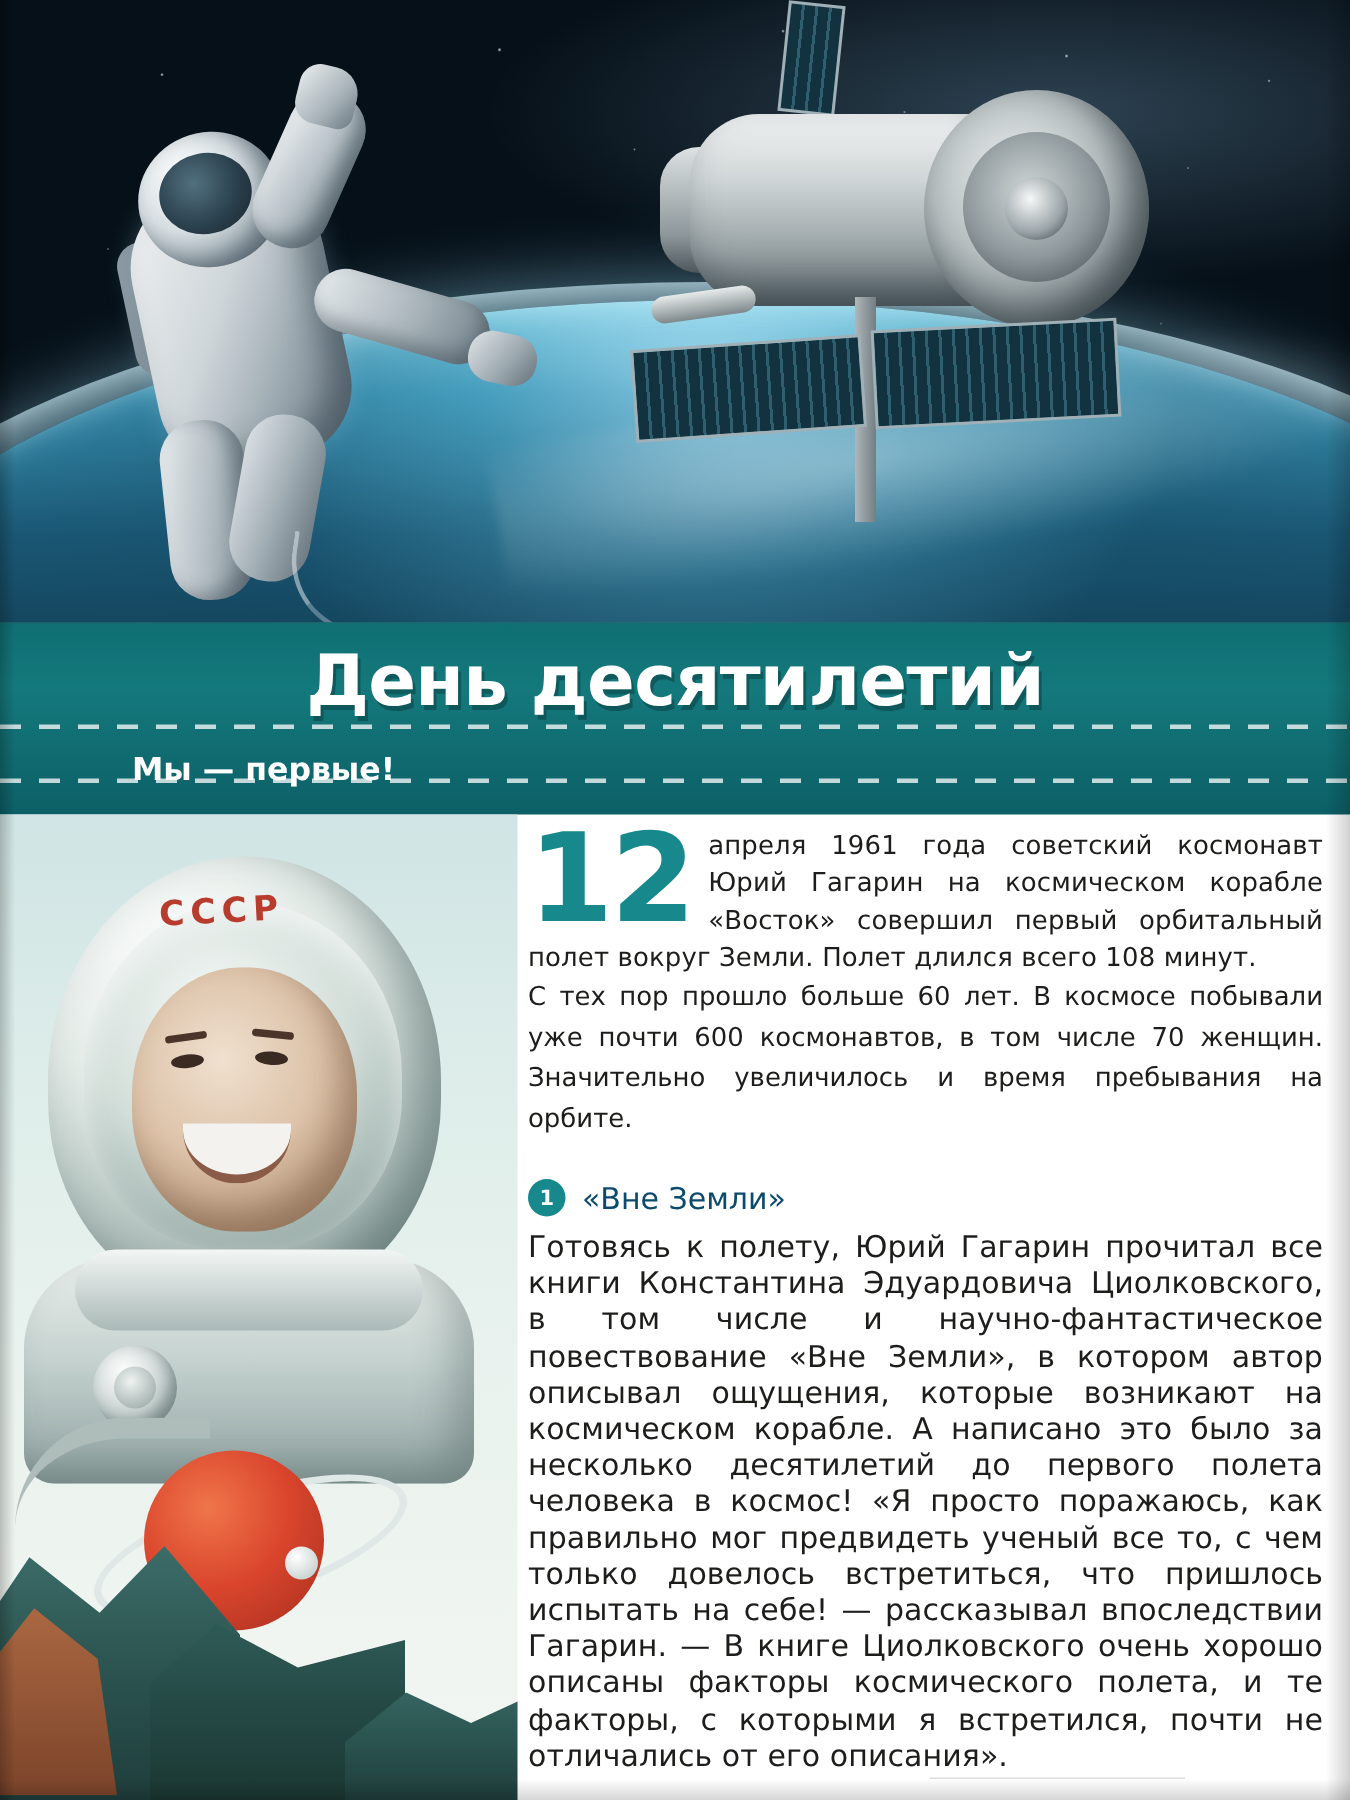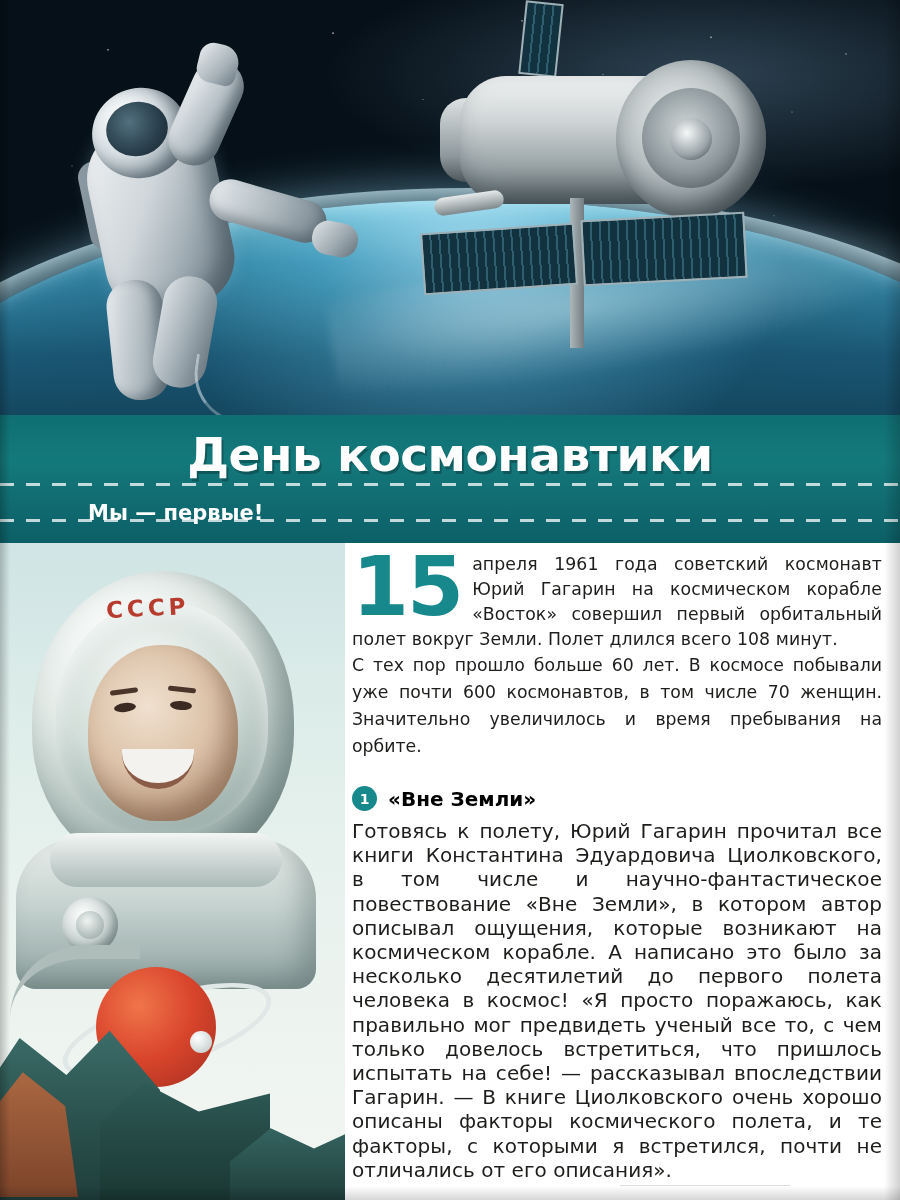--- a/index.html
+++ b/index.html
@@ -433,23 +433,23 @@
     color: #ffffff;
     font-weight: 700;
     font-size: 14px;
     display: flex;
     align-items: center;
     justify-content: center;
     flex: 0 0 auto;
   }
   .section-title {
     font-family: "DejaVu Sans", sans-serif;
-    font-weight: 700;
+    font-weight: 400;
     font-size: 20px;
-    color: #000000;
+    color: #0c4a6e;
   }
   .body-text {
     font-size: 20px;
     line-height: 24.2px;
     text-align: justify;
     letter-spacing: .05px;
   }
   .faint-rule {
     position: absolute;
     left: 268px; bottom: 6px;
@@ -510,21 +510,21 @@
       <div class="craft-ant"></div>
       <div class="craft-mast"></div>
       <div class="panel panel-left"></div>
       <div class="panel panel-right"></div>
     </div>
   </div>
 
   <div class="band">
     <div class="band-dash d1"></div>
     <div class="band-dash d2"></div>
-    <div class="band-title">День космонавтики</div>
+    <div class="band-title">День десятилетий</div>
     <div class="band-sub">Мы — первые!</div>
   </div>
 
   <div class="left-col">
     <div class="gagarin-wrap">
       <div class="g-helmet"></div>
       <div class="g-visor-open"></div>
       <div class="g-cccp">СССР</div>
       <div class="g-face"></div>
       <div class="g-brow l"></div>
@@ -545,21 +545,21 @@
     <div class="rocks">
       <div class="rock r1"></div>
       <div class="rock-lite"></div>
       <div class="rock r2"></div>
       <div class="rock r3"></div>
     </div>
   </div>
 
   <div class="right-col">
     <div class="lead">
-      <span class="dropcap">15</span>
+      <span class="dropcap">12</span>
       <span>апреля 1961 года советский космонавт Юрий Гагарин на космическом корабле «Восток» совершил первый орбитальный полет вокруг Земли. Полет длился всего 108 минут.</span>
     </div>
 
     <div class="para">С тех пор прошло больше 60 лет. В космосе побывали уже почти 600 космонавтов, в том числе 70 женщин. Значительно увеличилось и время пребывания на орбите.</div>
 
     <div class="section-head">
       <div class="num-badge">1</div>
       <div class="section-title">«Вне Земли»</div>
     </div>
 

